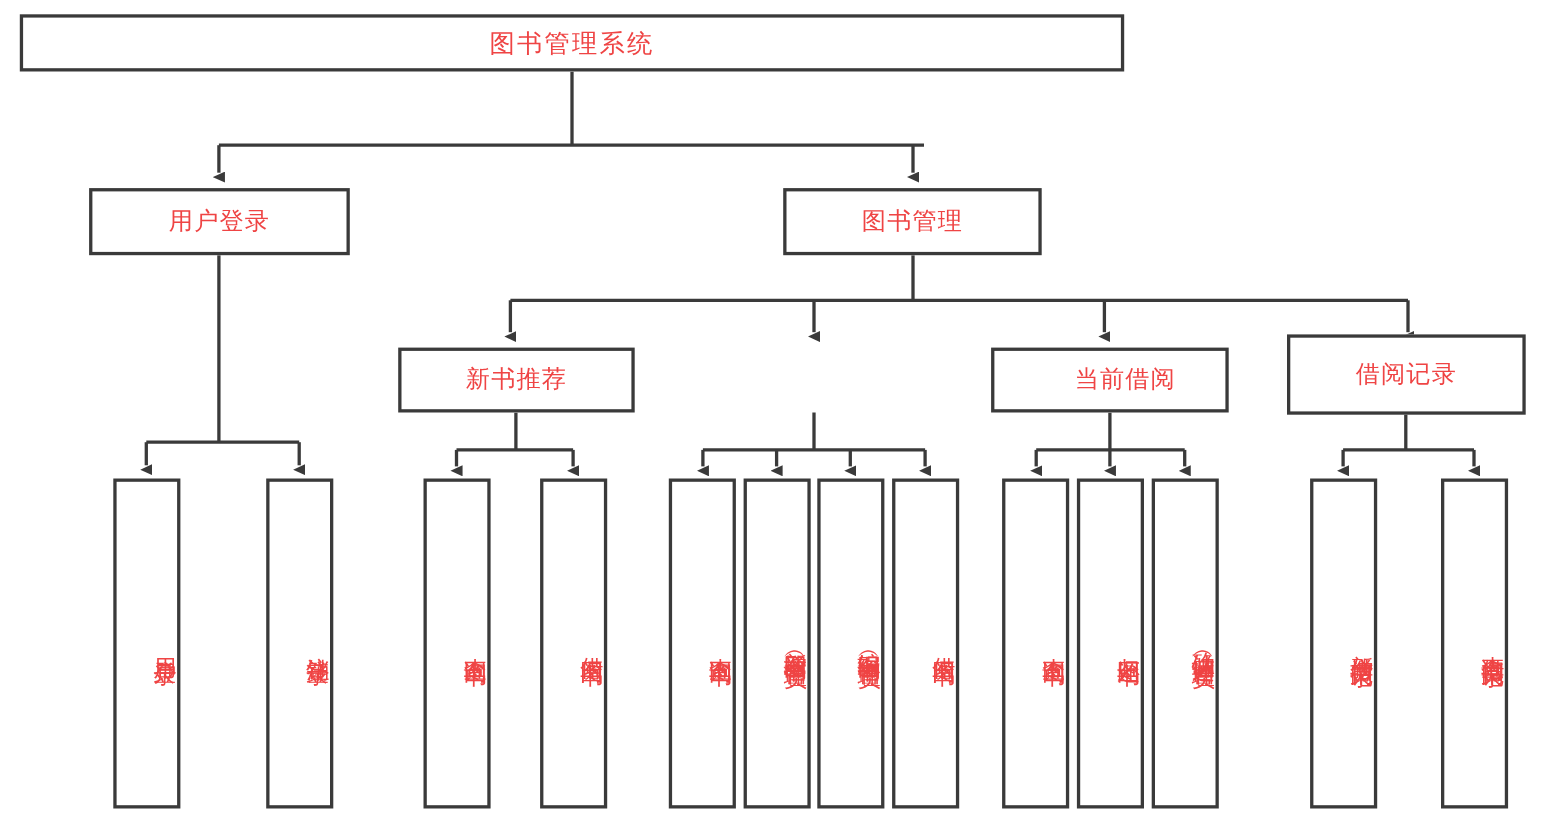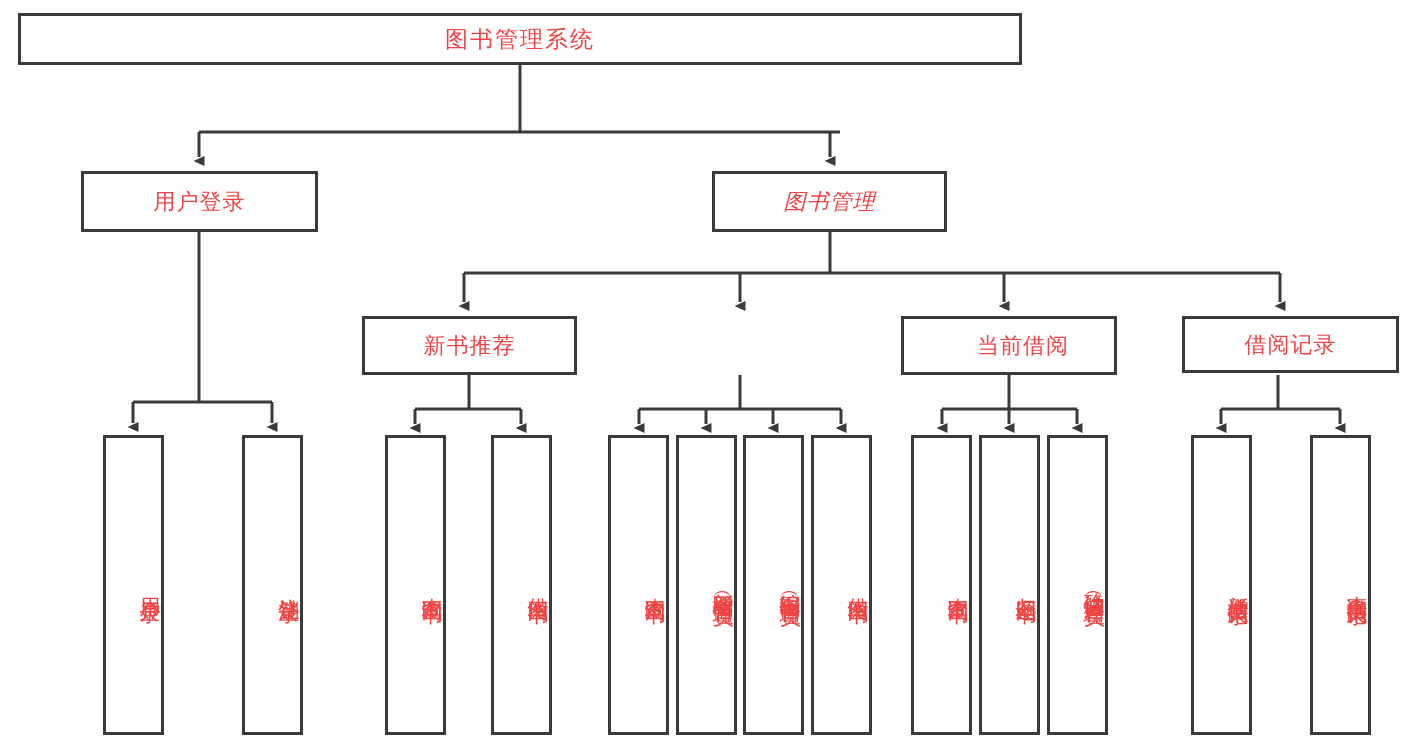--- a/index.html
+++ b/index.html
@@ -118,25 +118,25 @@
       <path d="M1278,375 L1278,409"></path>
       <path d="M1221,409 L1340,409"></path>
       <path d="M1221,409 L1221,424" marker-end="url(#arrow)"></path>
       <path d="M1340,409 L1340,424" marker-end="url(#arrow)"></path>
     </g>
   </svg>
 
   <div class="node root" style="left:18px;top:13px;width:1004px;height:52px;">图书管理系统</div>
 
   <div class="node horiz" style="left:81px;top:171px;width:237px;height:61px;">用户登录</div>
-  <div class="node horiz" style="left:712px;top:171px;width:235px;height:61px;font-style:italic;">图书管理</div>
+  <div class="node horiz" style="left:712px;top:171px;width:235px;height:61px;">图书管理</div>
 
   <div class="node horiz" style="left:362px;top:316px;width:215px;height:59px;">新书推荐</div>
   <div class="node horiz" style="left:901px;top:316px;width:216px;height:59px;padding-left:28px;">当前借阅</div>
-  <div class="node horiz" style="left:1170px;top:316px;width:217px;height:57px;margin-left:12px;">借阅记录</div>
+  <div class="node horiz" style="left:1170px;top:304px;width:217px;height:73px;">借阅记录</div>
 
   <div class="node vert" style="left:103px;top:435px;width:61px;height:300px;">
     <span class="vtxt">用户登录</span>
   </div>
   <div class="node vert" style="left:242px;top:435px;width:61px;height:300px;">
     <span class="vtxt">注销登录</span>
   </div>
 
   <div class="node vert" style="left:385px;top:435px;width:61px;height:300px;">
     <span class="vtxt">查询图书</span>

